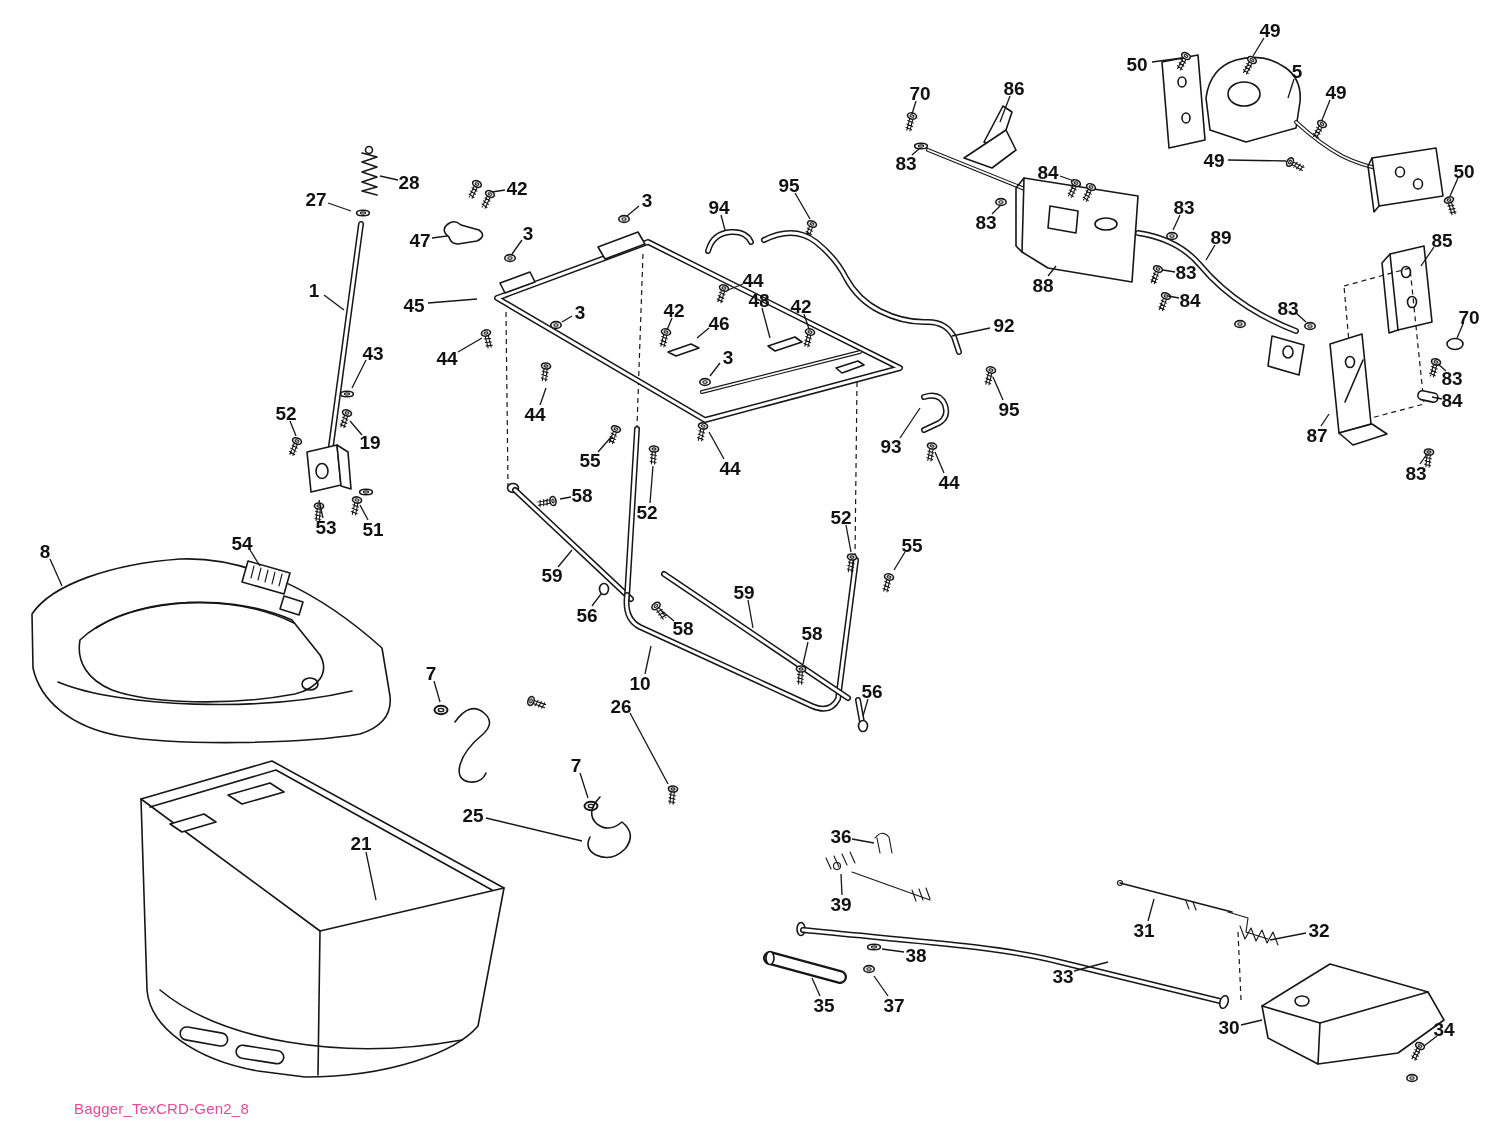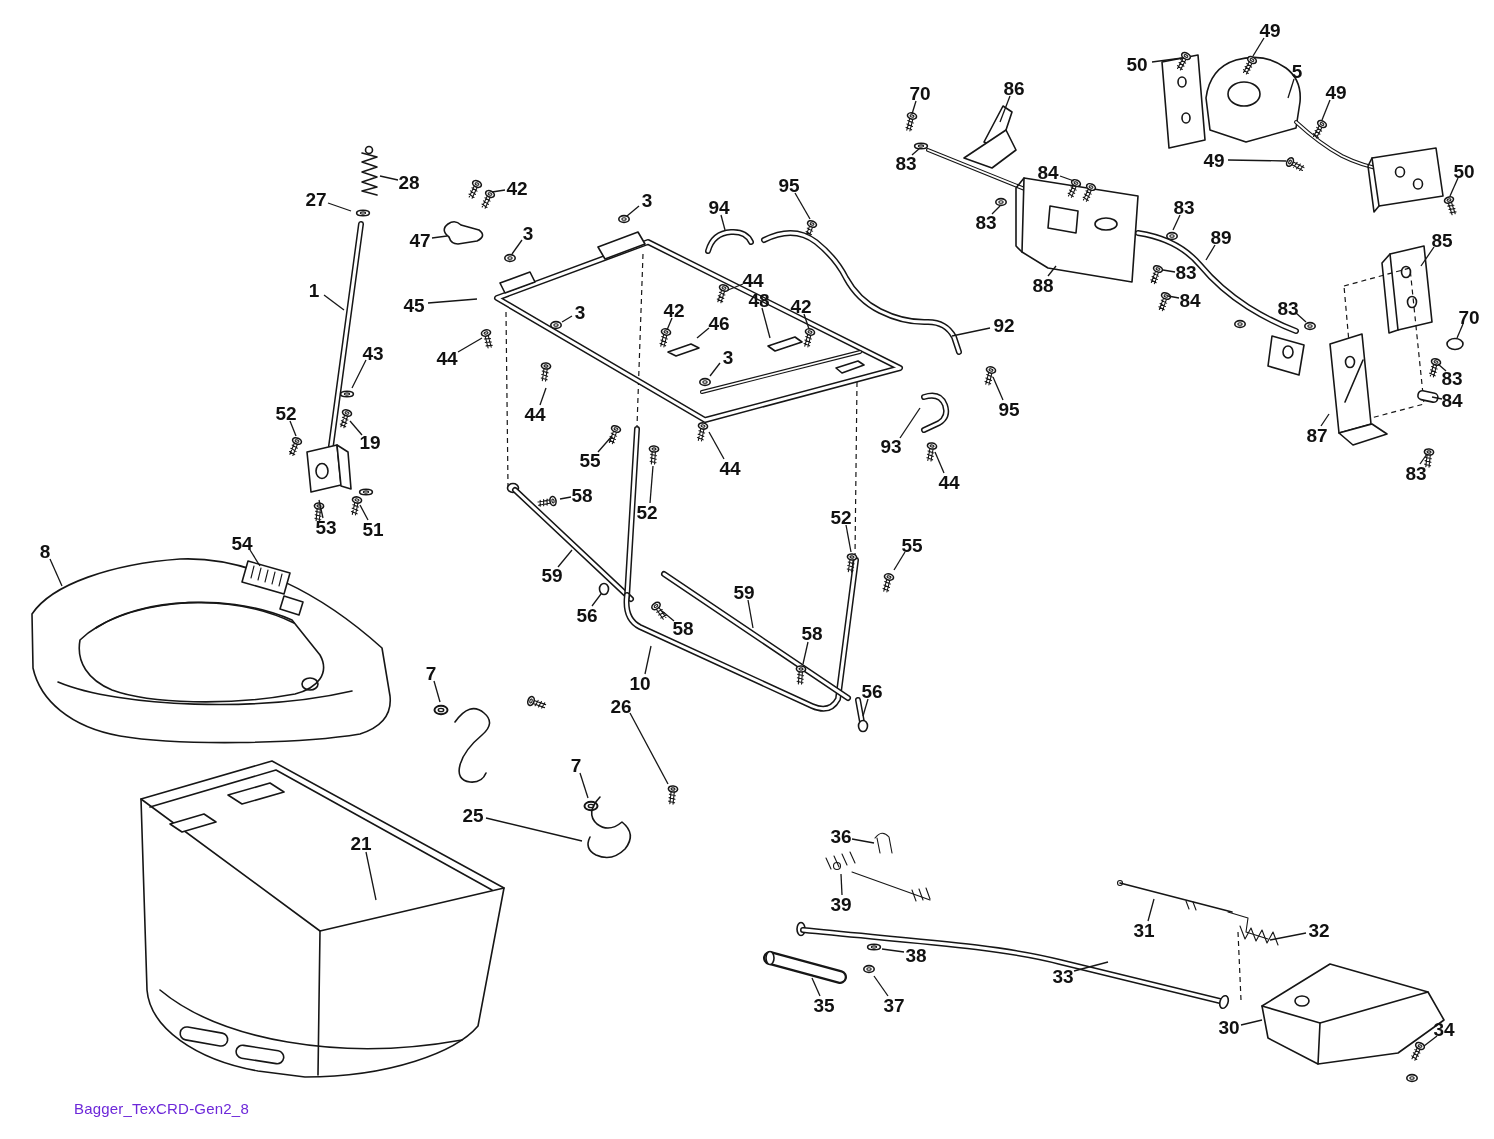--- a/index.html
+++ b/index.html
@@ -11,21 +11,21 @@
     font-family: "Liberation Sans", sans-serif;
     overflow: hidden;
     text-decoration: underline;
   }
   .canvas svg { position: absolute; left: 0; top: 0; }
   .footer {
     position: absolute;
     left: 74px;
     top: 1100px;
     font-size: 15px;
-    color: #6d28d9;
+    color: #ec4899;
     letter-spacing: 0.2px;
   }
   
   .ln    { stroke:#161616; stroke-width:1.6; fill:none; stroke-linecap:round; stroke-linejoin:round; }
   .ln-t  { stroke:#161616; stroke-width:1.1; fill:none; stroke-linecap:round; stroke-linejoin:round; }
   .fill-w{ fill:#ffffff; stroke:#161616; stroke-width:1.6; stroke-linejoin:round; }
   .tube-o{ stroke:#161616; stroke-width:6;  fill:none; stroke-linecap:round; stroke-linejoin:round; }
   .tube-i{ stroke:#ffffff; stroke-width:3;  fill:none; stroke-linecap:round; stroke-linejoin:round; }
   .thin-o{ stroke:#161616; stroke-width:4;  fill:none; stroke-linecap:round; stroke-linejoin:round; }
   .thin-i{ stroke:#ffffff; stroke-width:1.8;fill:none; stroke-linecap:round; stroke-linejoin:round; }

